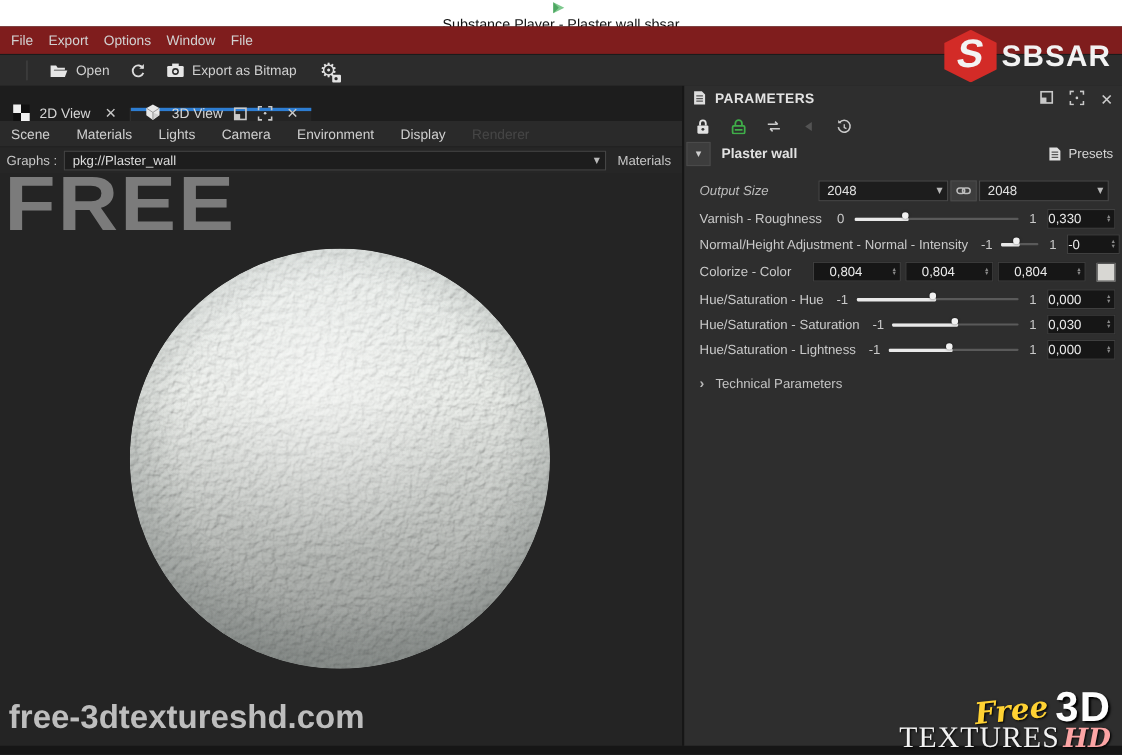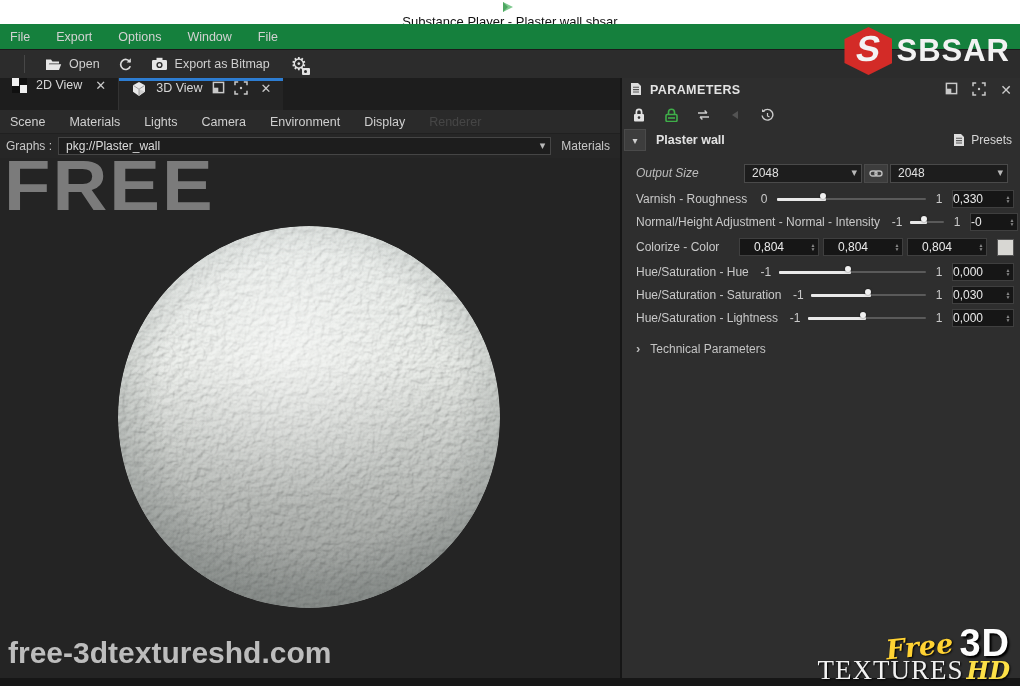--- a/index.html
+++ b/index.html
@@ -11,48 +11,48 @@
   .titlebar { position:absolute; top:0; left:0; width:100%; height:24px; background:#ffffff;
     display:flex; align-items:center; padding:0 6px;flex-direction:column; }
   .app-icon { width:14px; height:14px; margin:0 7px 0 2px; position:relative; }
   .app-icon svg { display:block; }
   .title-text { font-size:13px; color:#111; }
   .win-controls { margin-left:auto; display:flex; align-items:center; gap:34px; padding-right:10px; }
   .win-btn { font-size:13px; color:#222; width:16px; text-align:center; cursor:default; }
   .win-max { font-size:12px; border:1.5px solid #222; width:11px; height:11px; }
 
   
-  .menubar { position:absolute; top:24px; left:0; width:100%; height:26px; background:#15803d;
-    display:flex; align-items:center; gap:26px; padding-left:10px; border-bottom:1px solid #1b1b1b; }
+  .menubar { position:absolute; top:24px; left:0; width:100%; height:26px; background:#7f1d1d;
+    display:flex; align-items:center; gap:14px; padding-left:10px; border-bottom:1px solid #1b1b1b; }
   .menu-item { font-size:12.5px; color:#d2d2d2; }
 
   
   .toolbar { position:absolute; top:50px; left:0; width:100%; height:28px; background:#2c2c2c;
     display:flex; align-items:center; gap:10px; padding-left:24px; }
   .tb-handle { width:1px; height:18px; background:#474747; margin-right:6px; }
   .tb-btn { display:flex; align-items:center; gap:7px; color:#cfcfcf; font-size:12.5px; padding:2px 4px; }
   .tb-icon svg { display:block; }
   .gear-wrap { position:relative; width:22px; height:22px; display:flex; align-items:center; justify-content:center; }
   .gear-glyph { font-size:18px; color:#e2e2e2; line-height:1; }
   .gear-lock { position:absolute; right:0; bottom:0; width:8px; height:7px; background:#e2e2e2;
     border-radius:1px; display:flex; align-items:center; justify-content:center; }
   .gear-lock::after{ content:""; width:3px; height:3px; background:#2c2c2c; border-radius:50%; }
 
   
   .brand { position:absolute; top:28px; right:10px; height:46px; display:flex; align-items:center; z-index:5; }
   .hexagon { width:48px; height:48px; background:#d32b27;
     clip-path:polygon(50% 0,100% 25%,100% 75%,50% 100%,0 75%,0 25%);
     display:flex; align-items:center; justify-content:center; margin-right:4px; }
   .hexagon span { color:#f3f3f3; font-size:36px; font-weight:900; transform:skewX(-10deg) translateY(-2px); }
-  .brand-text { color:#f2f2f2; font-size:31px; font-weight:800; letter-spacing:1px; }
+  .brand-text { color:#f2f2f2; font-size:27px; font-weight:800; letter-spacing:1px; }
 
   
   .left-col { position:absolute; top:78px; left:0; width:620px; height:600px; }
   .tabbar { position:relative; height:32px; background:#1d1d1d; display:flex; align-items:stretch; }
-  .tab { display:flex; align-items:flex-start; gap:9px; padding:0 12px; font-size:12.5px; color:#d6d6d6; }
+  .tab { display:flex; align-items:flex-end; gap:9px; padding:0 12px; font-size:12.5px; color:#d6d6d6;margin-top:20px; }
   .tab-2d { border-right:1px solid #333; }
   .tab-3d { border-top:3px solid #2d7dd2; background:#242424; padding-top:0; }
   .tab .close { color:#c9c9c9; font-size:13px; margin-left:4px; }
   .checker { width:15px; height:15px;
     background:conic-gradient(#101010 0 25%, #f0f0f0 0 50%, #101010 0 75%, #f0f0f0 0); }
   .tab-mini svg{ display:block; }
 
   .vp-menubar { height:24px; background:#2a2a2a; display:flex; align-items:center; gap:24px;
     padding-left:10px; font-size:12.5px; color:#cfcfcf; border-bottom:1px solid #202020; }
   .vp-menu-dim { opacity:.16; }
@@ -83,21 +83,21 @@
 
   
   .f3d-logo { position:absolute; right:10px; bottom:4px; text-align:right; z-index:6; line-height:.9; }
   .f3d-top { display:flex; align-items:flex-end; justify-content:flex-end; gap:6px; }
   .f3d-free { font-family:"DejaVu Serif", serif; font-style:italic; font-weight:700; color:#ffd233;
     font-size:27px; transform:rotate(-6deg); text-shadow:1px 1px 2px #000; }
   .f3d-3d { font-size:38px; font-weight:900; color:#fdfdfd; text-shadow:2px 2px 2px #000; letter-spacing:1px; }
   .f3d-bottom { display:flex; align-items:baseline; justify-content:flex-end; gap:3px; margin-top:-2px; }
   .f3d-textures { font-family:"Liberation Serif", serif; color:#f2f2f2; font-size:27px; letter-spacing:1px;
     text-shadow:1px 1px 2px #000; }
-  .f3d-hd { font-family:"DejaVu Serif", serif; font-style:italic; font-weight:700; color:#fde047;
+  .f3d-hd { font-family:"DejaVu Serif", serif; font-style:italic; font-weight:700; color:#fca5a5;
     font-size:24px; text-shadow:1px 1px 2px #000; }
 
   .statusbar { position:absolute; bottom:0; left:0; width:100%; height:8px; background:#161616; z-index:4; }
 
   
   .panel { position:absolute; top:78px; left:620px; width:400px; height:600px; background:#2e2e2e;
     border-left:2px solid #161616; color:#cfcfcf; font-size:12px; }
   .p-header { height:24px; display:flex; align-items:center; gap:8px; padding:0 8px; }
   .p-header .p-title-text { font-weight:700; font-size:12.5px; color:#e3e3e3; letter-spacing:.4px; }
   .p-header-icons { margin-left:auto; display:flex; align-items:center; gap:14px; }

